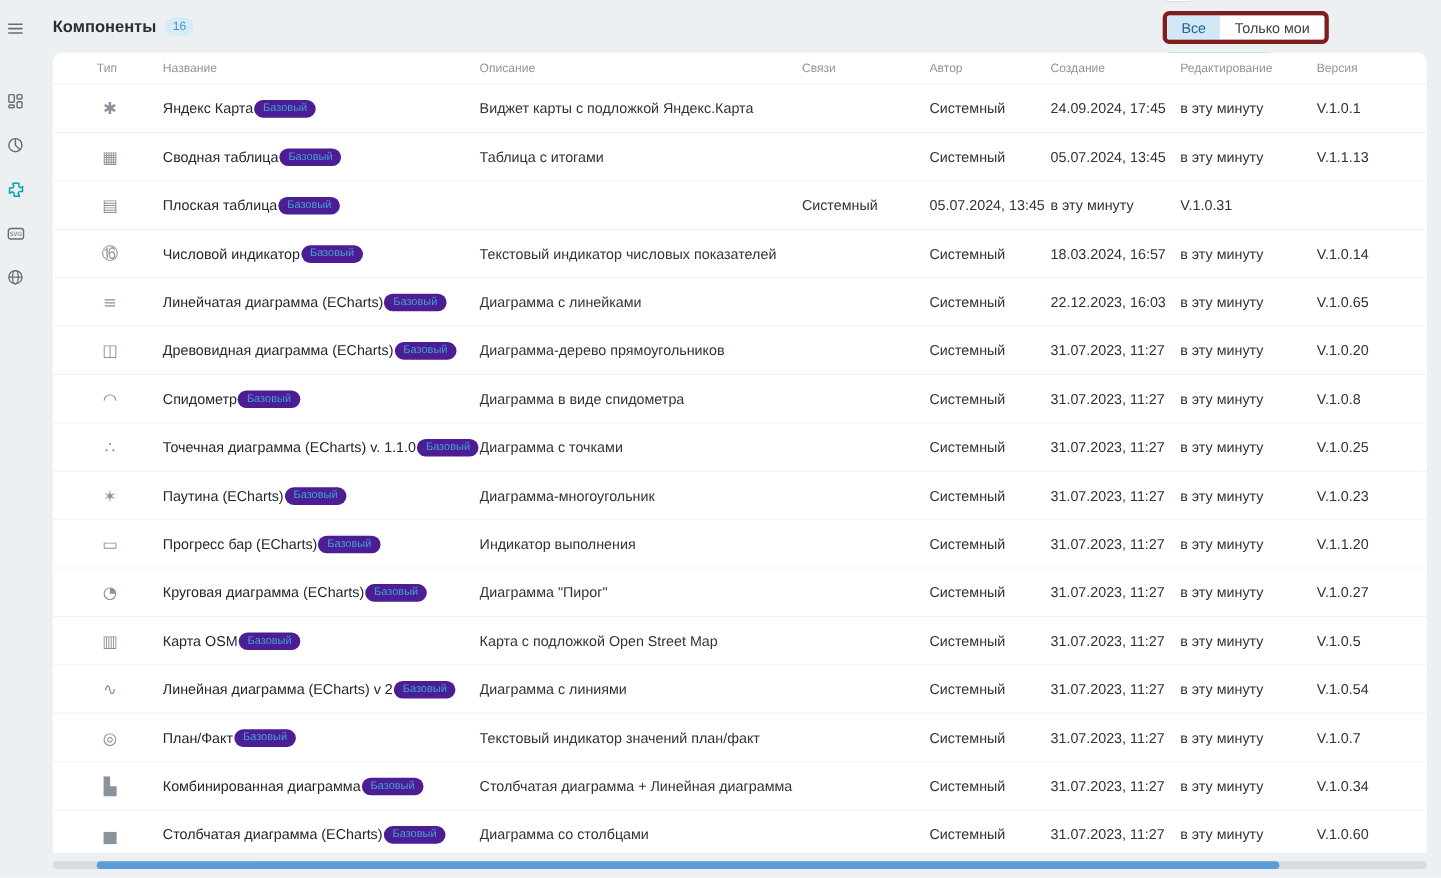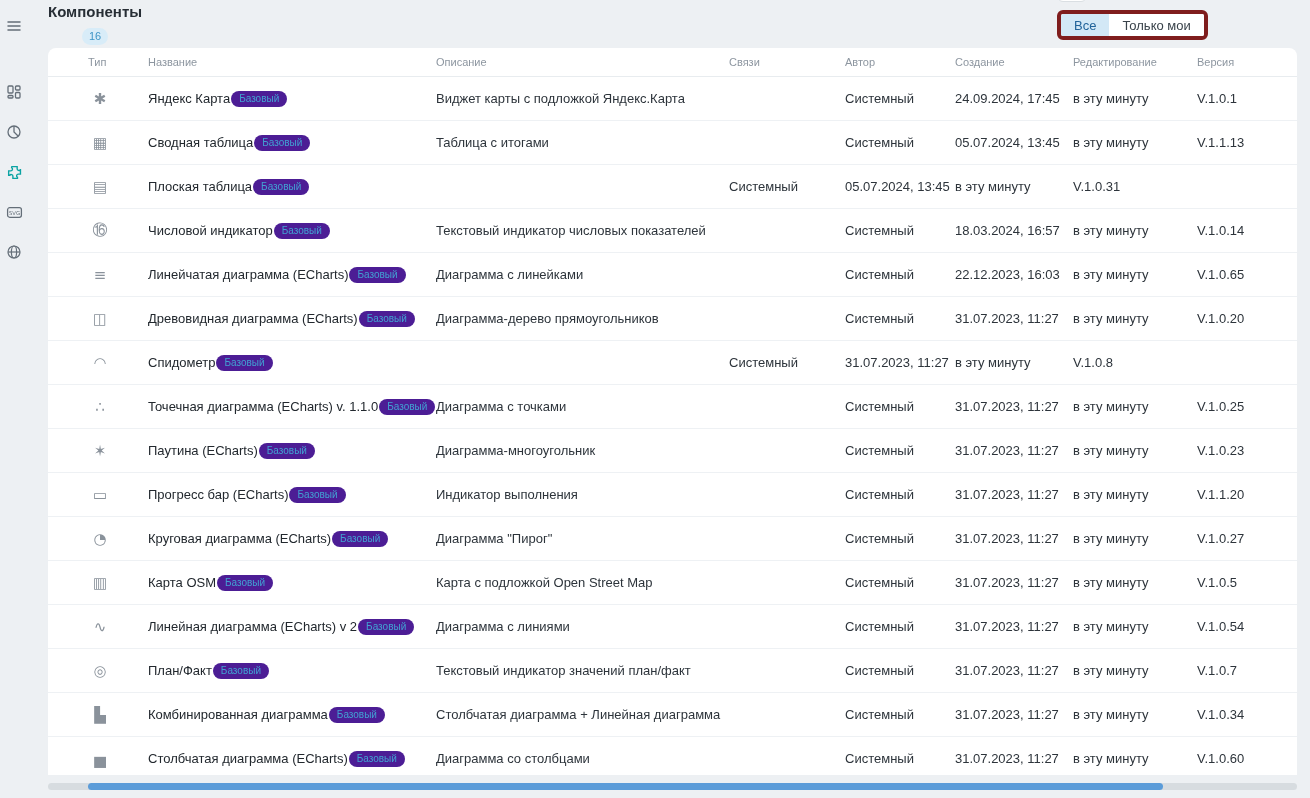--- a/index.html
+++ b/index.html
@@ -24,21 +24,21 @@
   .side-btn.hamburger { margin-bottom: 26px; }
   .side-btn + .side-btn:not(.hamburger) { margin-top: 12px; }
   .side-btn.active { color: #0ba3a3; }
   .side-btn svg { display: block; }
 
   
   .main { flex: 1; min-width: 0; padding: 0 13px 0 20px; display: flex; flex-direction: column; }
 
   
   .topbar { height: 48px; flex: 0 0 48px; display: flex; align-items: center; }
-  .title-group { display: flex; align-items: center; gap: 8px; flex-direction: column; }
+  .title-group { display: flex; align-items: center; gap: 8px; }
   .page-title { font-size: 15px; font-weight: 700; margin: 0; color: #272e35; }
   .count-badge {
     background: #d8ecf8; color: #3f95c6; font-size: 11px; line-height: 1;
     padding: 3px 7px; border-radius: 10px;
   }
   .topbar-right { margin-left: auto; display: flex; align-items: flex-start; gap: 8px; flex-direction: column; }
 
   .search-box {
     width: 240px; height: 30px; background: #fff; border: 1px solid #dadfe3; border-radius: 6px;
     display: flex; align-items: center; gap: 6px; padding: 0 9px; color: #9aa3ab;
@@ -312,20 +312,21 @@
     <div class="cell cell-edited">в эту минуту</div>
     <div class="cell cell-version">V.1.0.20</div>
   </div>
 
   <div class="grid-row row">
     <div class="type-icon">◠</div>
     <div class="name-cell">
       <span class="name-text">Спидометр</span>
       <span class="badge">Базовый</span>
     </div>
+    <div class="cell cell-desc">Диаграмма в виде спидометра</div>
     <div class="cell cell-links"></div>
     <div class="cell cell-author">Системный</div>
     <div class="cell cell-created">31.07.2023, 11:27</div>
     <div class="cell cell-edited">в эту минуту</div>
     <div class="cell cell-version">V.1.0.8</div>
   </div>
 
   <div class="grid-row row">
     <div class="type-icon">∴</div>
     <div class="name-cell">

